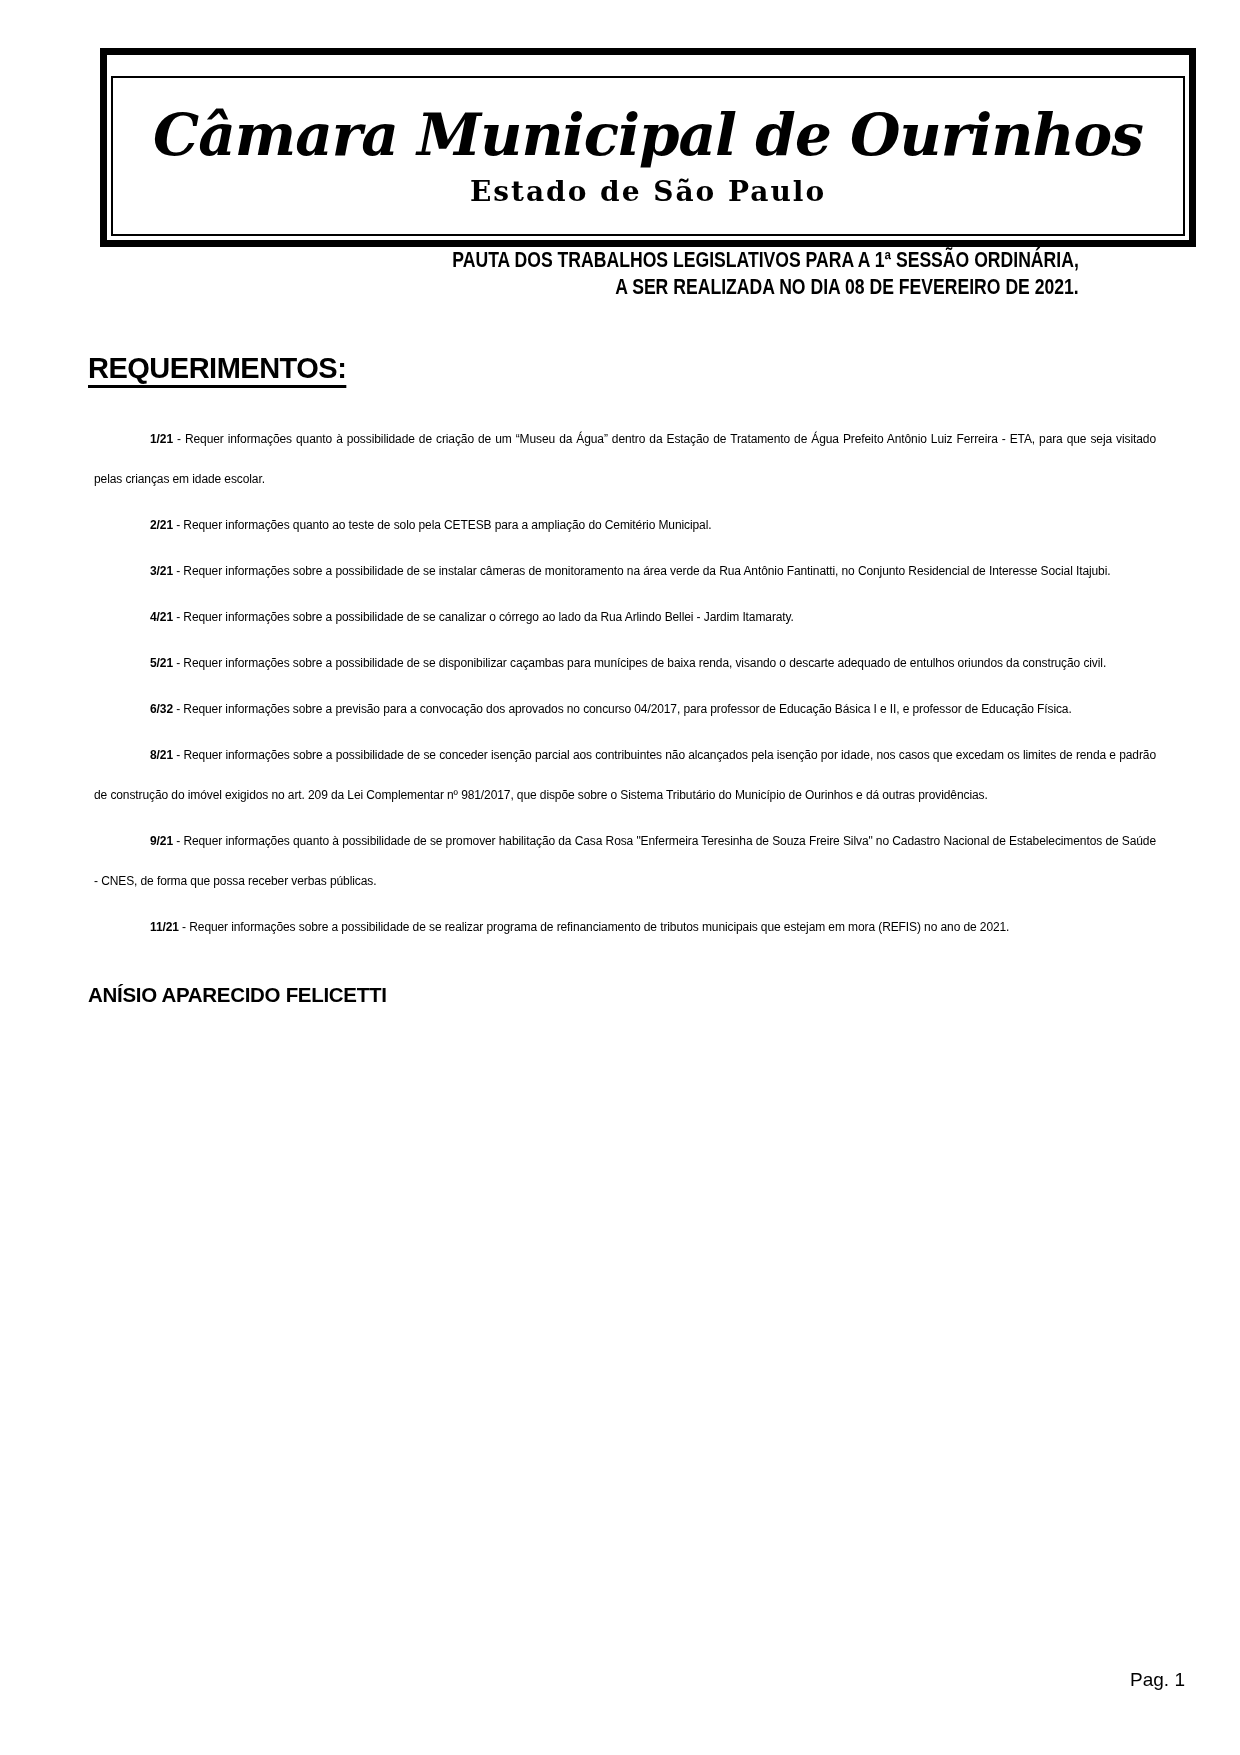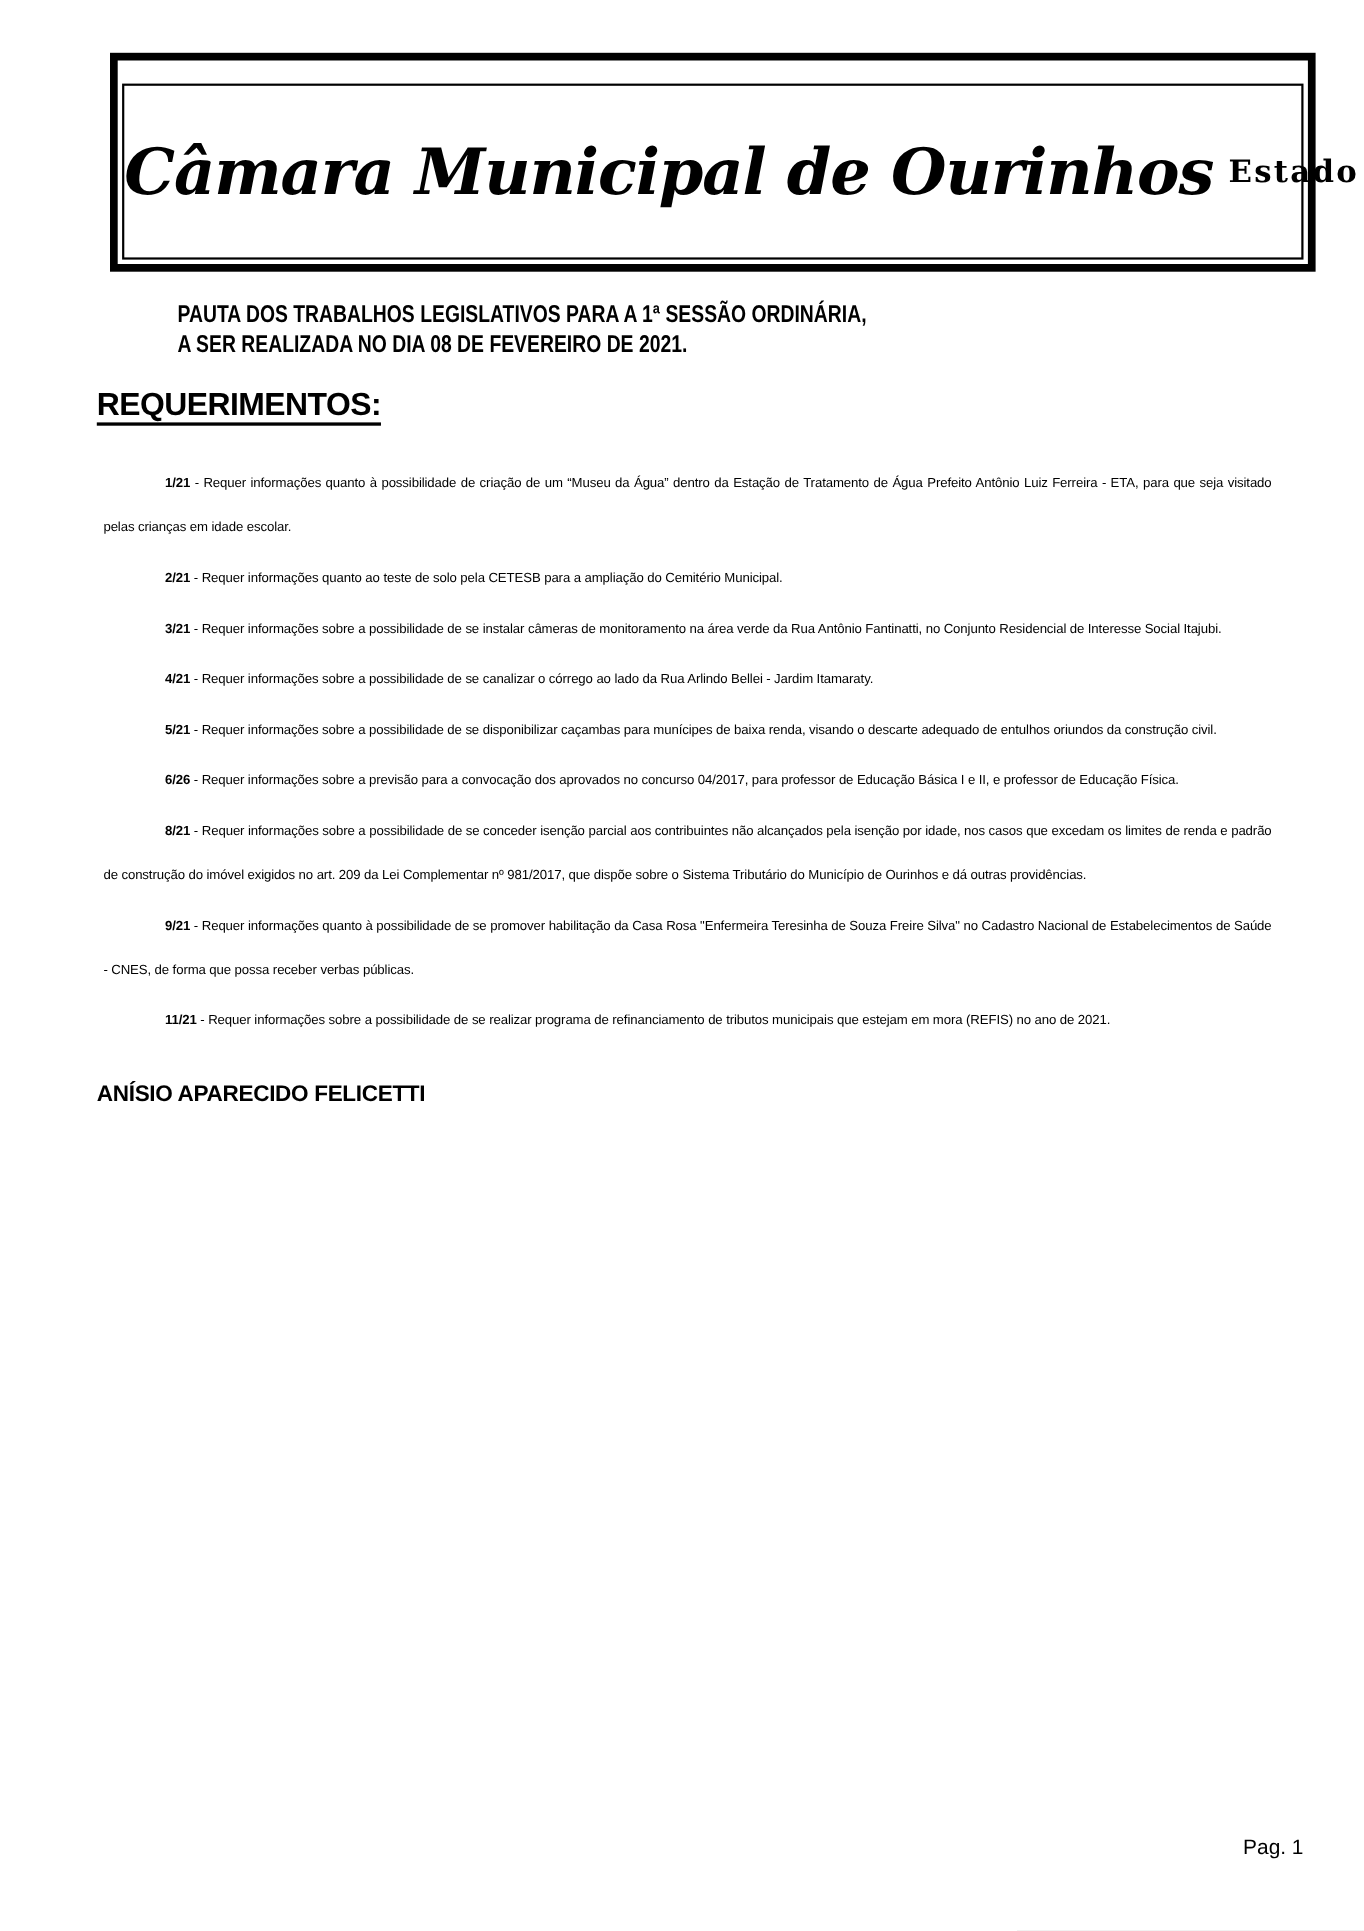--- a/index.html
+++ b/index.html
@@ -23,22 +23,23 @@
     height: 199px;
     border: 7px solid #000;
     box-sizing: border-box;
     background: #fff;
   }
   .header-box-inner {
     position: absolute;
     top: 4px; left: 4px; right: 4px; bottom: 4px;
     border: 2px solid #000;
     display: flex;
+    flex-direction: column;
     align-items: center;
-    justify-content: flex-start;
+    justify-content: center;
     gap: 14px;
     margin-top: 17px;
   }
   .org-name {
     font-family: "DejaVu Serif", serif;
     font-style: italic;
     font-weight: bold;
     font-size: 58px;
     line-height: 1;
     white-space: nowrap;
@@ -49,24 +50,24 @@
     font-weight: bold;
     font-size: 28px;
     line-height: 1;
     letter-spacing: 2px;
     white-space: nowrap;
   }
 
   
   .session-title {
     position: absolute;
-    top: 272px;
+    top: 246px;
     left: 83px;
     width: 1074px;
-    text-align: left;
+    text-align: right;
     font-weight: bold;
     font-size: 22px;
     line-height: 27px;
   }
   .condensed {
     display: inline-block;
     transform: scaleX(0.8);
     transform-origin: 50% 0;
     white-space: nowrap;
     letter-spacing: 0;
@@ -139,21 +140,21 @@
   <div class="doc-body">
 
     <h1 class="section-heading"><span class="underlined">REQUERIMENTOS:</span></h1>
 
 
     <p class="item"><span class="num">1/21</span><span> - Requer informações quanto à possibilidade de criação de um “Museu da Água” dentro da Estação de Tratamento de Água Prefeito Antônio Luiz Ferreira - ETA, para que seja visitado pelas crianças em idade escolar.</span></p>
     <p class="item"><span class="num">2/21</span><span> - Requer informações quanto ao teste de solo pela CETESB para a ampliação do Cemitério Municipal.</span></p>
     <p class="item"><span class="num">3/21</span><span> - Requer informações sobre a possibilidade de se instalar câmeras de monitoramento na área verde da Rua Antônio Fantinatti, no Conjunto Residencial de Interesse Social Itajubi.</span></p>
     <p class="item"><span class="num">4/21</span><span> - Requer informações sobre a possibilidade de se canalizar o córrego ao lado da Rua Arlindo Bellei - Jardim Itamaraty.</span></p>
     <p class="item"><span class="num">5/21</span><span> - Requer informações sobre a possibilidade de se disponibilizar caçambas para munícipes de baixa renda, visando o descarte adequado de entulhos oriundos da construção civil.</span></p>
-    <p class="item"><span class="num">6/26</span><span> - Requer informações sobre a previsão para a convocação dos aprovados no concurso 04/2017, para professor de Educação Básica I e II, e professor de Educação Física.</span></p>
+    <p class="item"><span class="num">6/32</span><span> - Requer informações sobre a previsão para a convocação dos aprovados no concurso 04/2017, para professor de Educação Básica I e II, e professor de Educação Física.</span></p>
     <p class="item"><span class="num">8/21</span><span> - Requer informações sobre a possibilidade de se conceder isenção parcial aos contribuintes não alcançados pela isenção por idade, nos casos que excedam os limites de renda e padrão de construção do imóvel exigidos no art. 209 da Lei Complementar nº 981/2017, que dispõe sobre o Sistema Tributário do Município de Ourinhos e dá outras providências.</span></p>
     <p class="item"><span class="num">9/21</span><span> - Requer informações quanto à possibilidade de se promover habilitação da Casa Rosa "Enfermeira Teresinha de Souza Freire Silva" no Cadastro Nacional de Estabelecimentos de Saúde - CNES, de forma que possa receber verbas públicas.</span></p>
     <p class="item"><span class="num">11/21</span><span> - Requer informações sobre a possibilidade de se realizar programa de refinanciamento de tributos municipais que estejam em mora (REFIS) no ano de 2021.</span></p>
 
     <div class="author author-2">ANÍSIO APARECIDO FELICETTI</div>
   </div>
 
   <div class="page-number">Pag. 1</div>
 
 </div>

